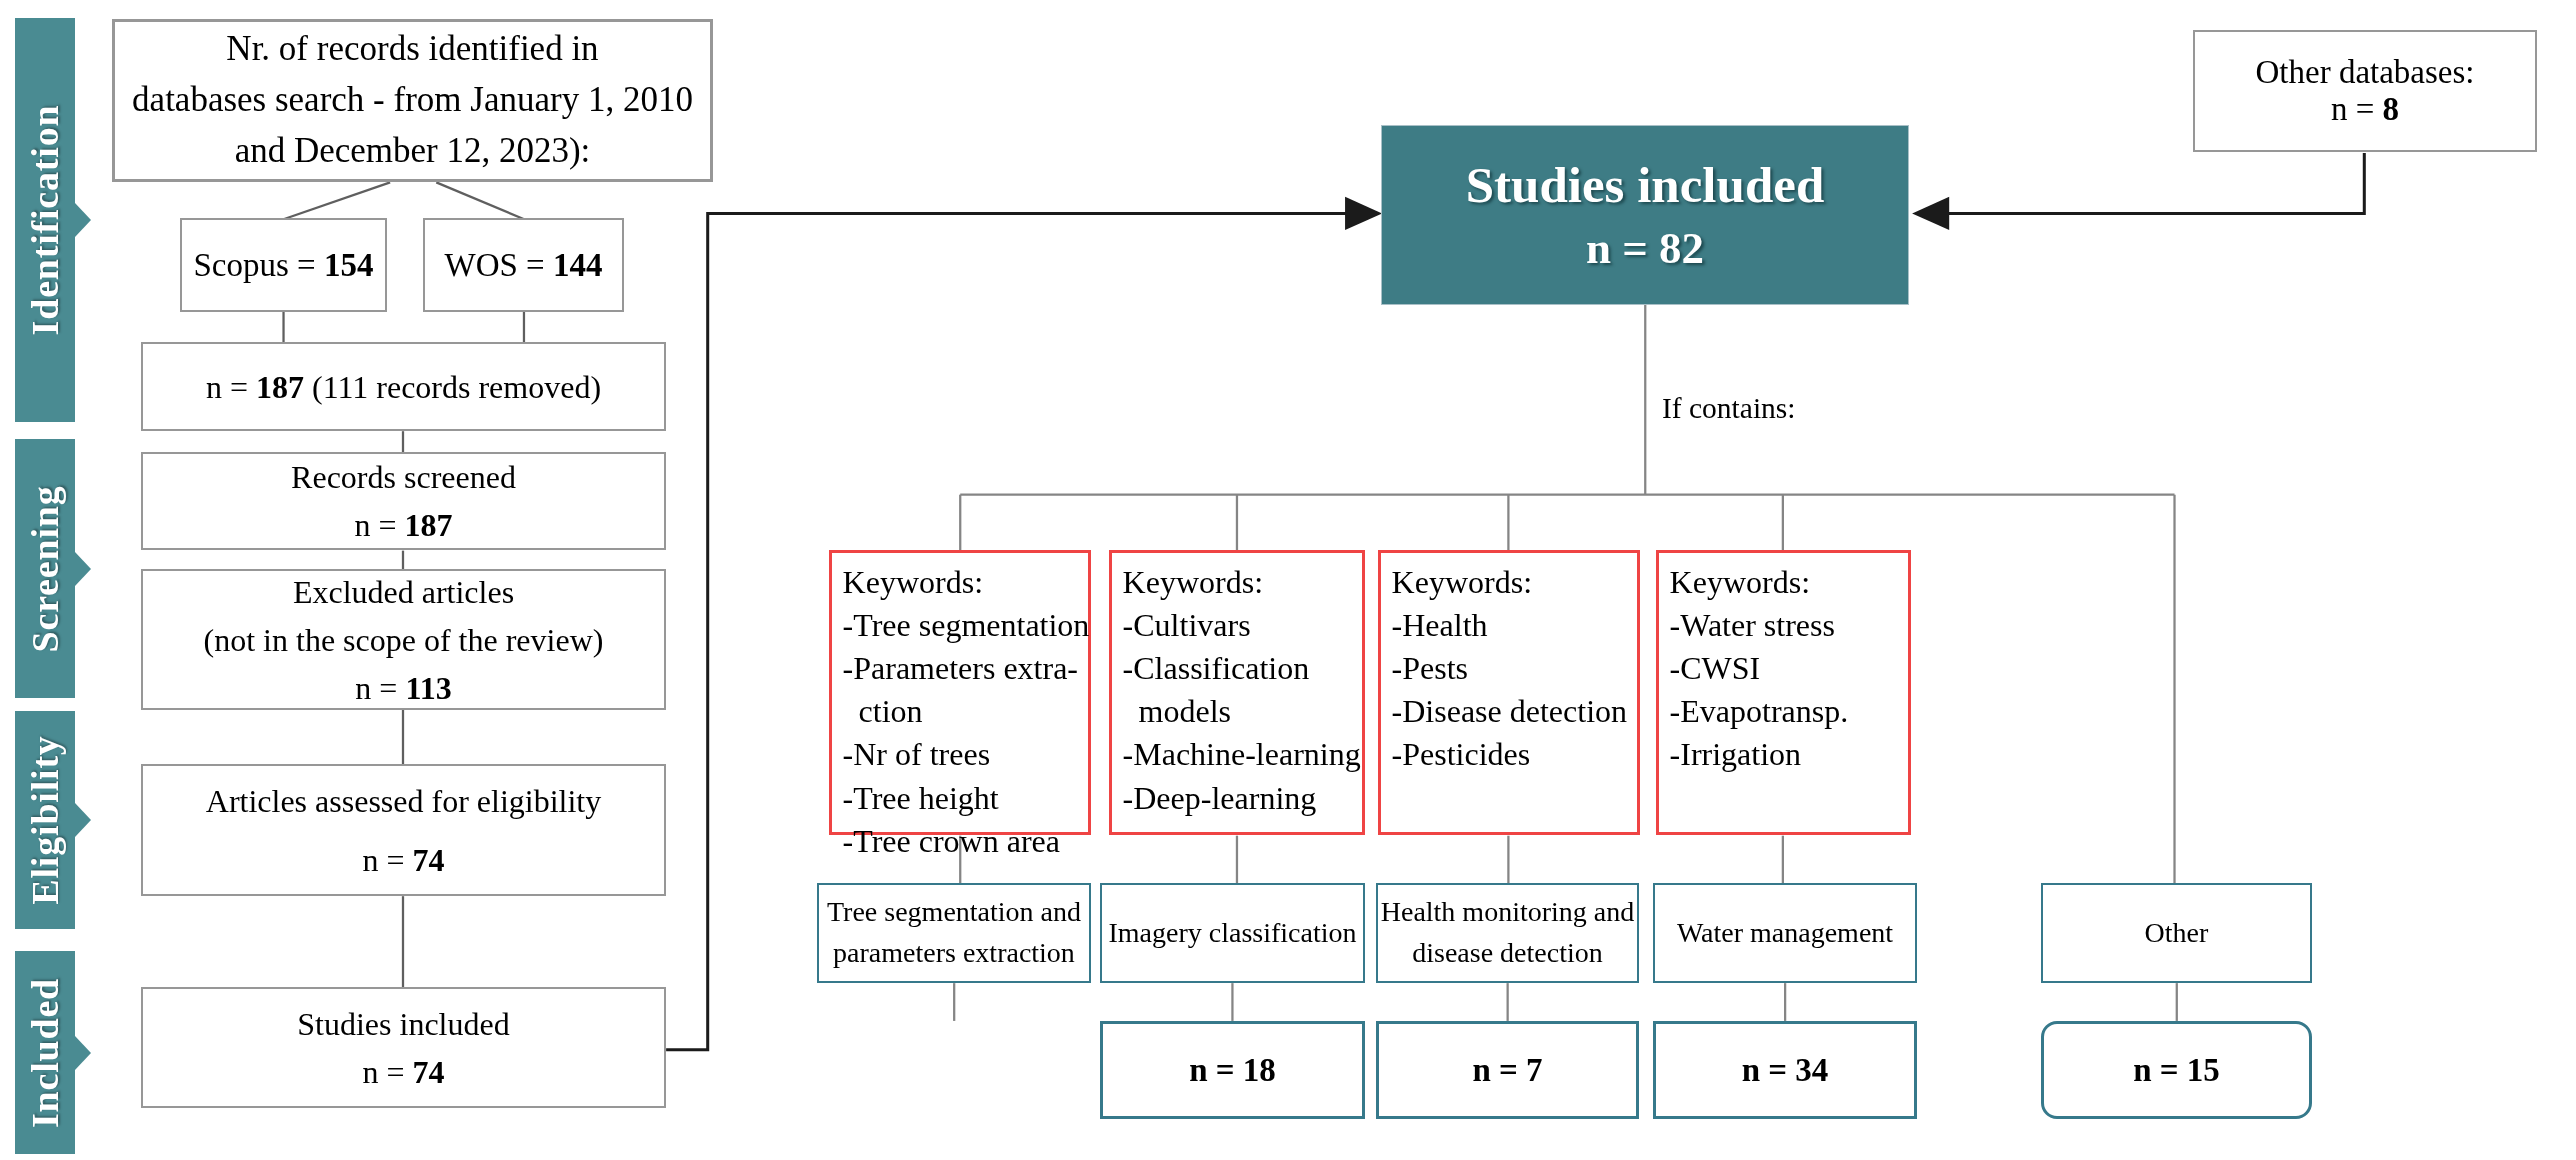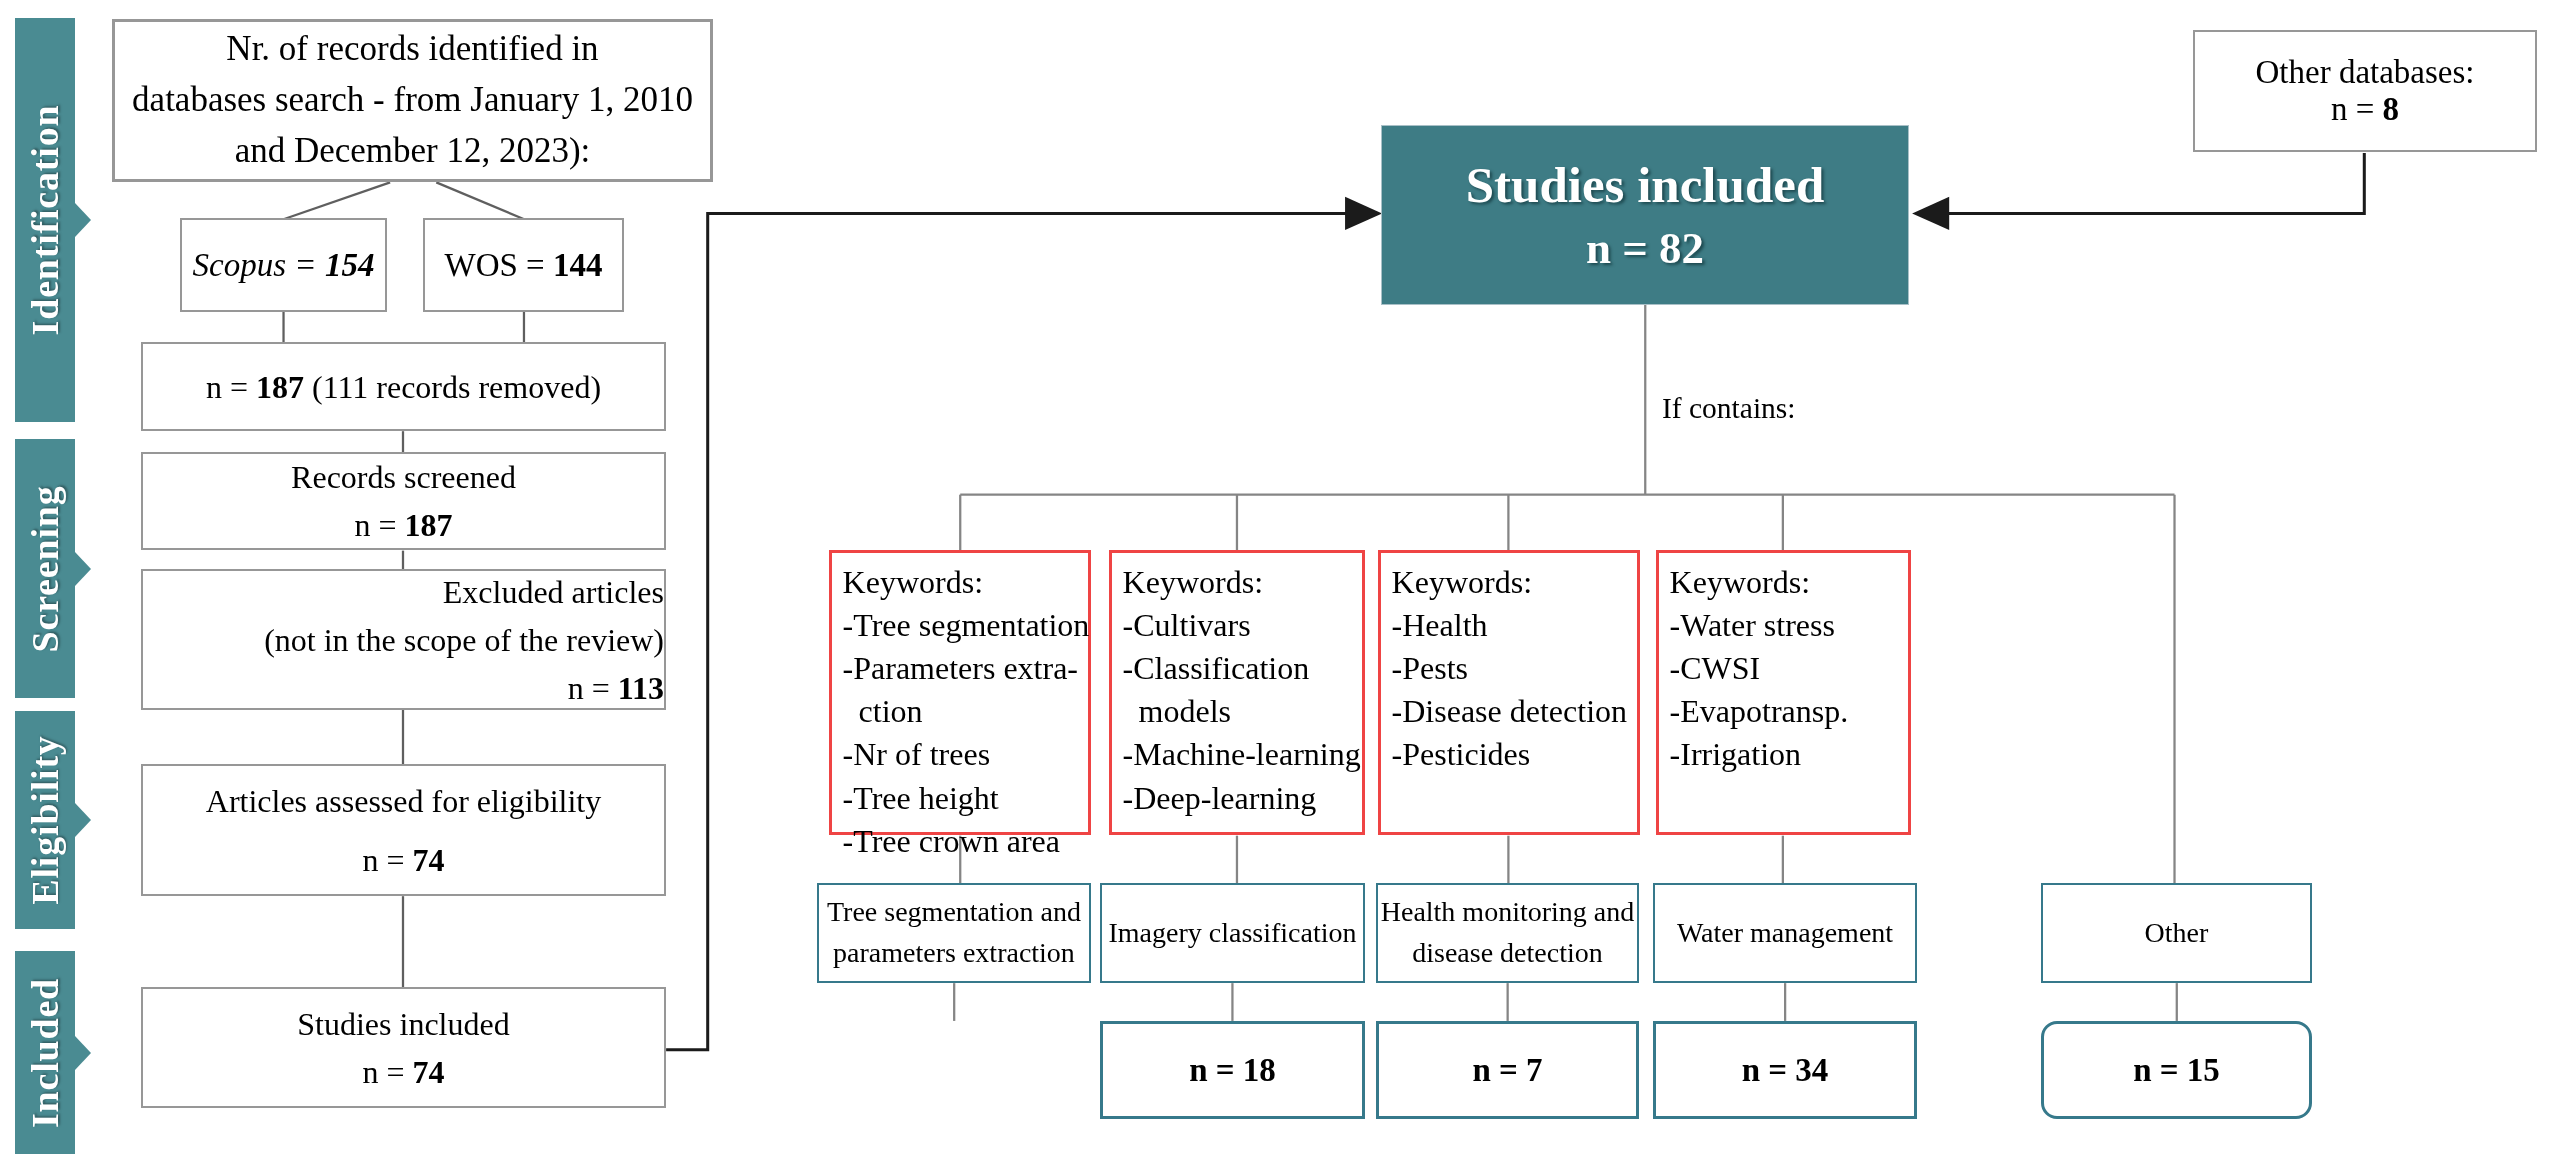--- a/index.html
+++ b/index.html
@@ -107,37 +107,37 @@
     <span class="banner-label">Included</span>
     <span class="banner-pointer"></span>
   </div>
 
   <div class="box gray box-a" style="left:112px;top:19px;width:601px;height:163px;">
     <div>Nr. of records identified in</div>
     <div>databases search - from January 1, 2010</div>
     <div>and December 12, 2023):</div>
   </div>
 
-  <div class="box gray db" style="left:180px;top:218px;width:207px;height:94px;font-style:italic;">
+  <div class="box gray db" style="left:180px;top:218px;width:207px;height:94px;">
     <div><span>Scopus = </span><b>154</b></div>
   </div>
   <div class="box gray db" style="left:423px;top:218px;width:201px;height:94px;">
     <div><span>WOS = </span><b>144</b></div>
   </div>
 
   <div class="box gray flow" style="left:141px;top:342px;width:525px;height:89px;">
     <div><span>n = </span><b>187</b><span> (111 records removed)</span></div>
   </div>
 
   <div class="box gray flow" style="left:141px;top:452px;width:525px;height:98px;">
     <div>Records screened</div>
     <div><span>n = </span><b>187</b></div>
   </div>
 
-  <div class="box gray flow" style="left:141px;top:569px;width:525px;height:141px;align-items:flex-end;">
+  <div class="box gray flow" style="left:141px;top:569px;width:525px;height:141px;">
     <div>Excluded articles</div>
     <div>(not in the scope of the review)</div>
     <div><span>n = </span><b>113</b></div>
   </div>
 
   <div class="box gray flow" style="left:141px;top:764px;width:525px;height:132px;gap:11px;">
     <div>Articles assessed for eligibility</div>
     <div><span>n = </span><b>74</b></div>
   </div>
 

